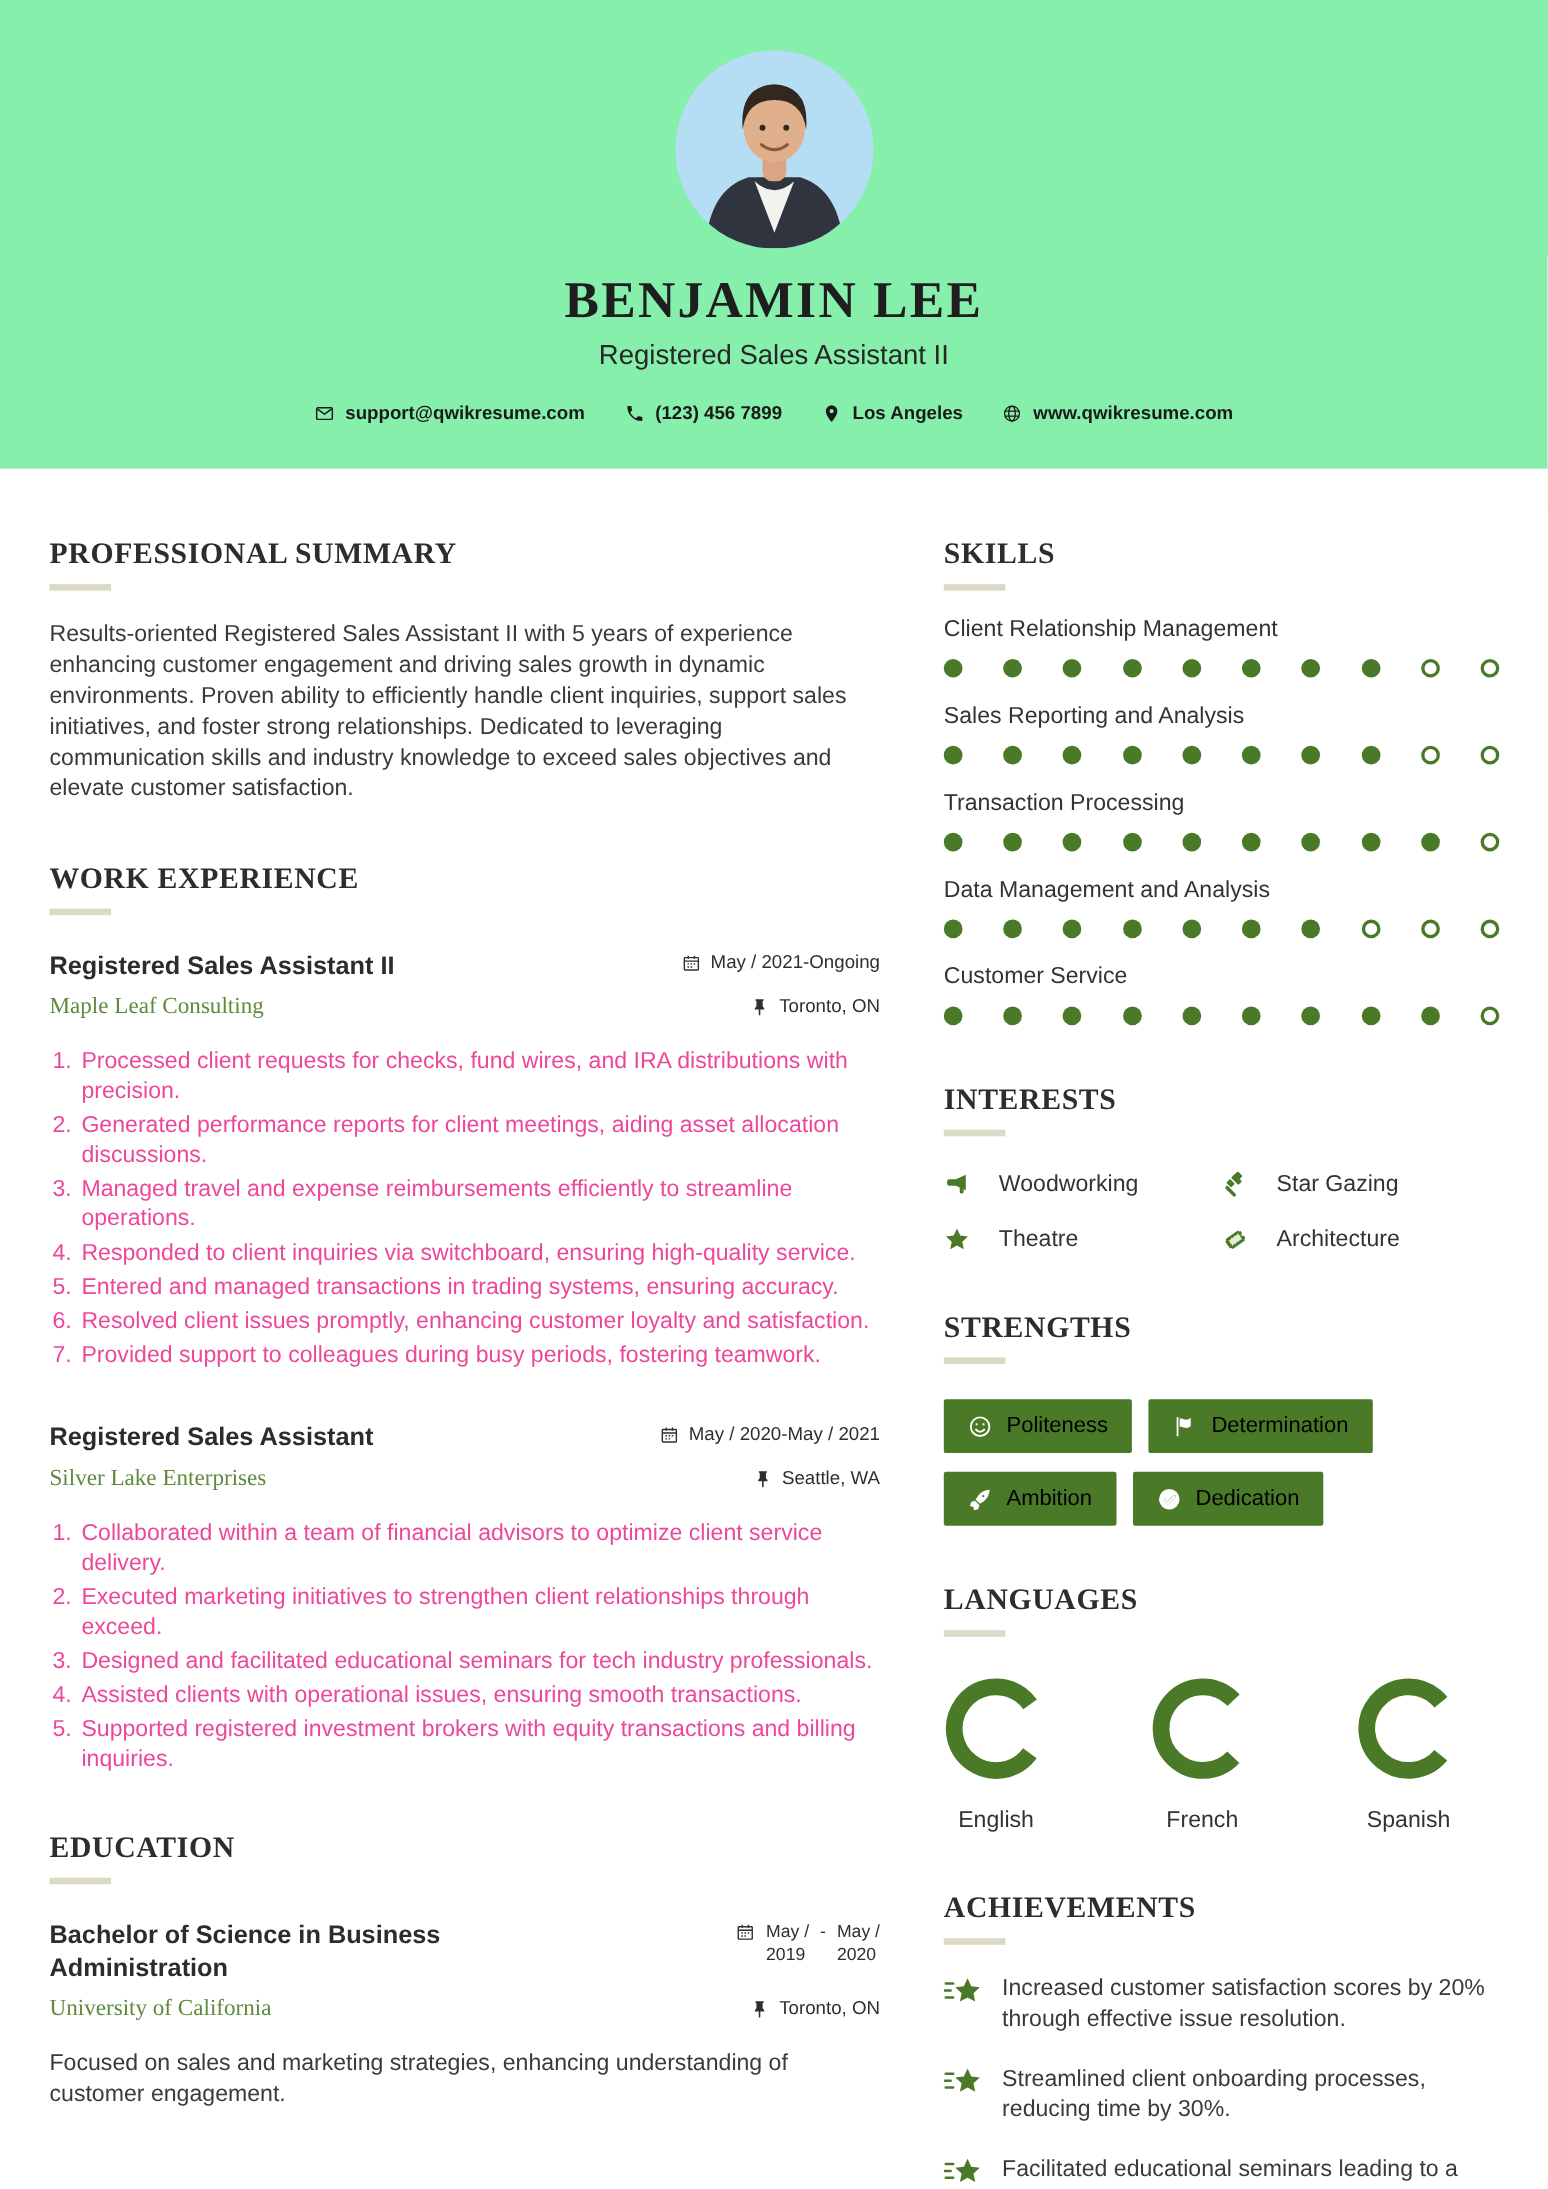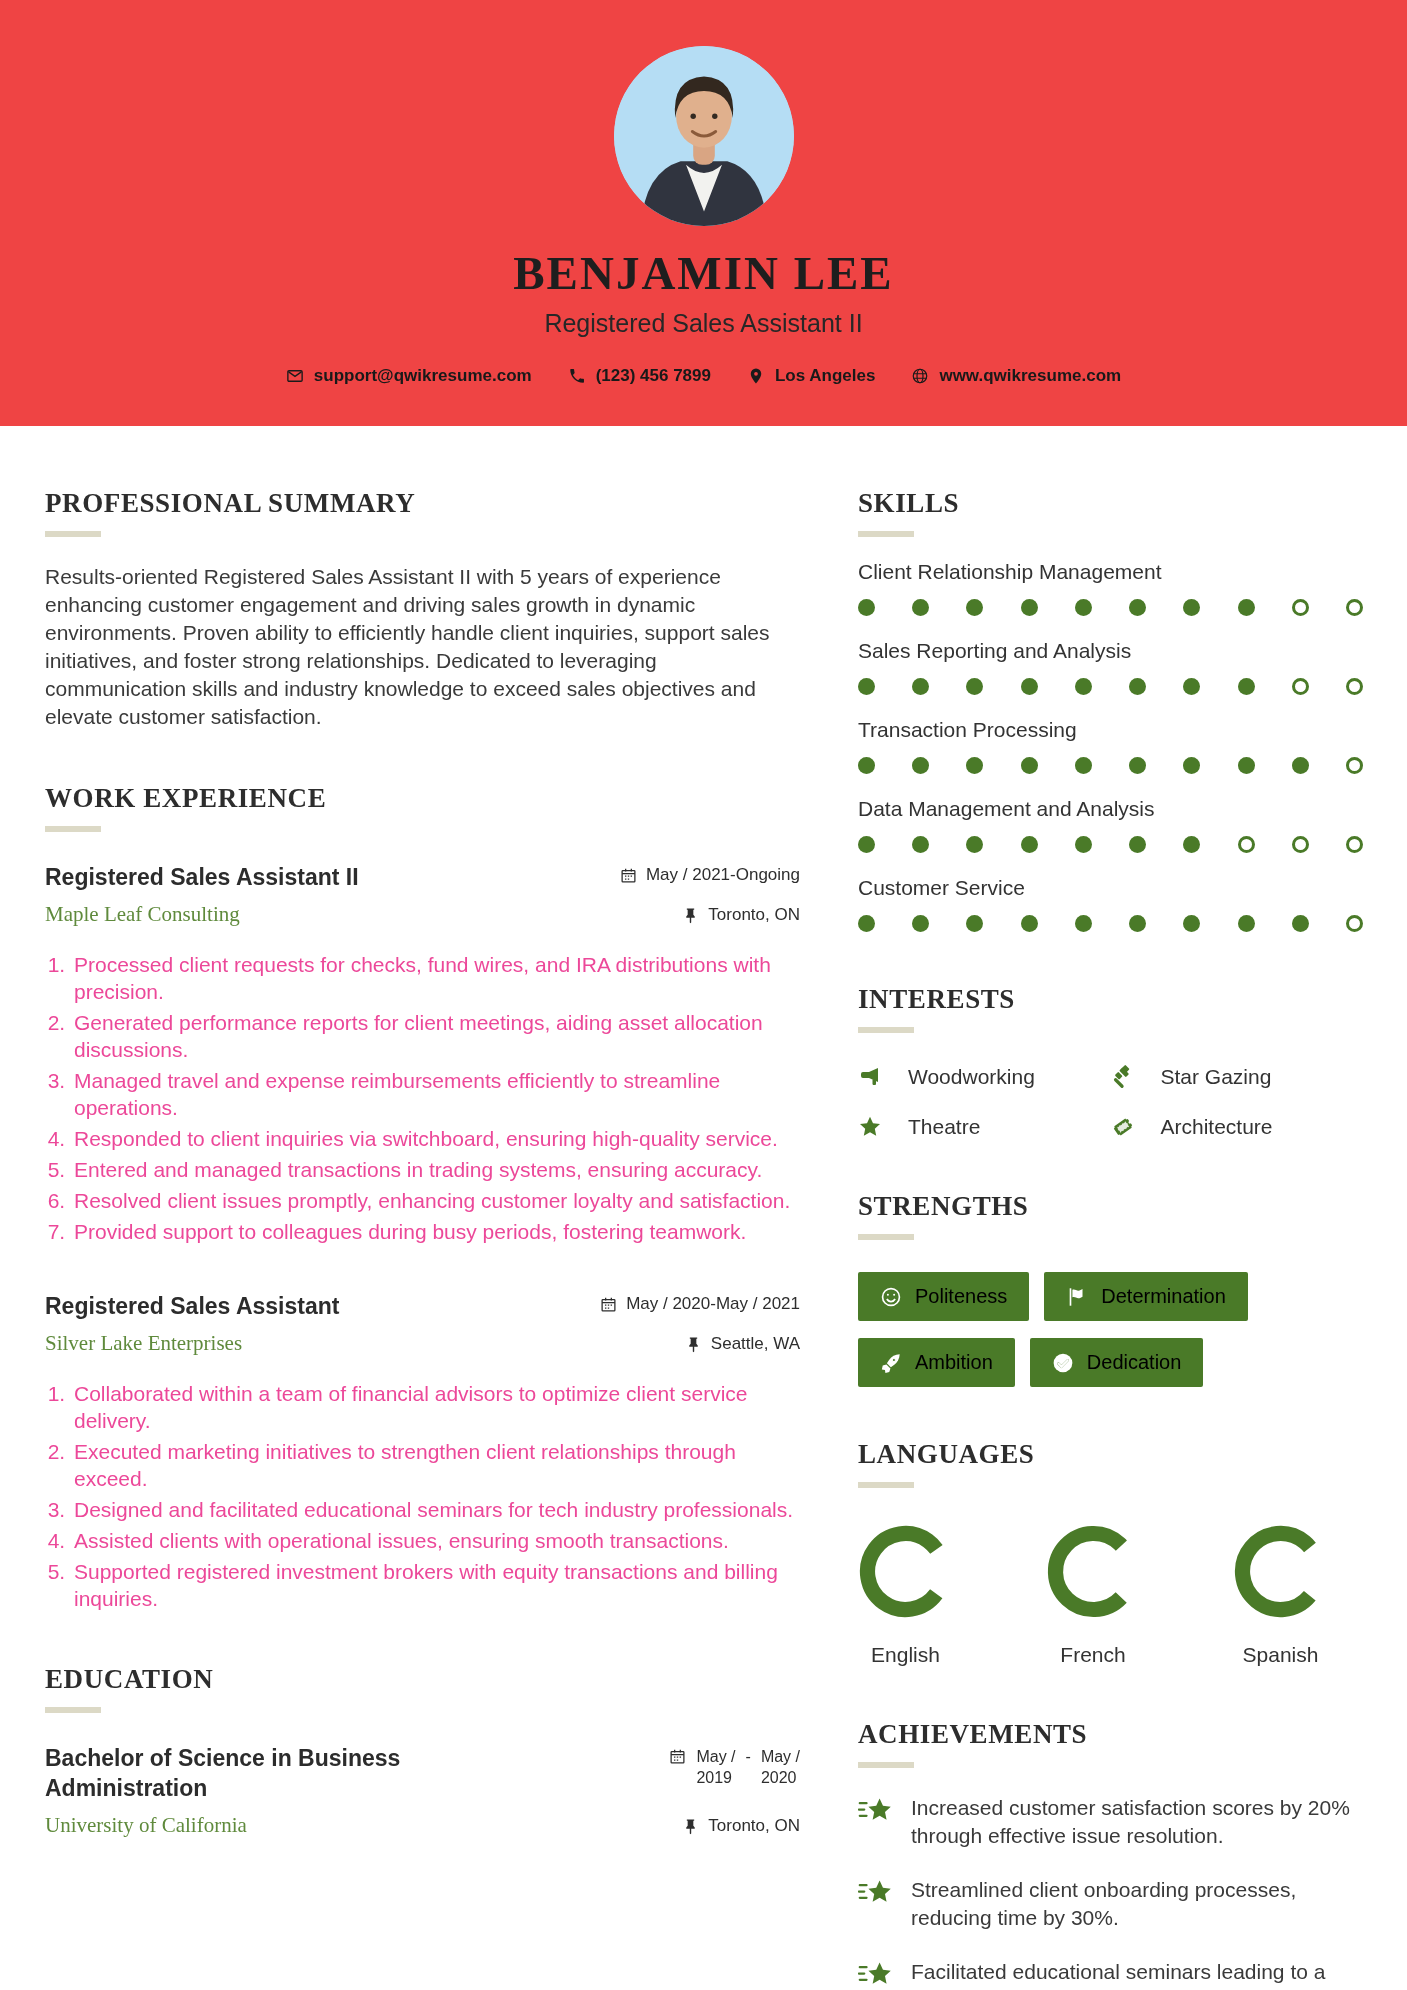--- a/index.html
+++ b/index.html
@@ -1,20 +1,20 @@
 <!DOCTYPE html>
 <html><head>
 <meta charset="utf-8">
 <style>
   html,body{margin:0;padding:0;background:#e9e9e9;}
   .page{width:1407px;min-height:1990px;margin:0 auto;background:#ffffff;position:relative;
         display:flex;flex-direction:column;font-family:"Liberation Sans","DejaVu Sans",sans-serif;
         color:#3a3a3a;overflow:hidden;}
   
-  .header{background:#ef4444;padding:46px 0 40px;text-align:center;}
+  .header{background:#86efac;padding:46px 0 40px;text-align:center;}
   .photo{width:180px;height:180px;border-radius:50%;margin:0 auto;background:#b5ddf4;overflow:hidden;}
   .photo svg{width:100%;height:100%;display:block;}
   .name{font-family:"Liberation Serif","DejaVu Serif",serif;font-weight:700;font-size:47px;
         letter-spacing:2px;color:#1e1e1e;margin-top:20px;}
   .subtitle{font-size:25px;color:#272727;margin-top:9px;}
   .contact{display:flex;justify-content:center;align-items:center;gap:36px;margin-top:28px;
            font-size:17px;font-weight:700;color:#191919;}
   .contact .item{display:flex;align-items:center;gap:10px;}
   .icn{display:inline-flex;align-items:center;justify-content:center;}
   .icn svg{width:100%;height:100%;display:block;}
@@ -235,20 +235,21 @@
             <div class="company">University of California</div>
             <div class="meta">
               <span class="icn">
                   <svg viewBox="0 0 24 24" fill="currentColor">
                     <path d="M16 11V4h1.2V2H6.8v2H8v7l-2 2.4V15h5v7l1 1 1-1v-7h5v-1.6L16 11z"></path>
                   </svg>
                 </span>
               <span>Toronto, ON</span>
             </div>
           </div>
+          <p class="edu-desc">Focused on sales and marketing strategies, enhancing understanding of customer engagement.</p>
         </div>
       </section>
     </div>
 
     <div class="col-right">
 
       <section class="section">
         <h2 class="sec">SKILLS</h2>
         <div class="sec-bar"></div>
         <div id="skills">

